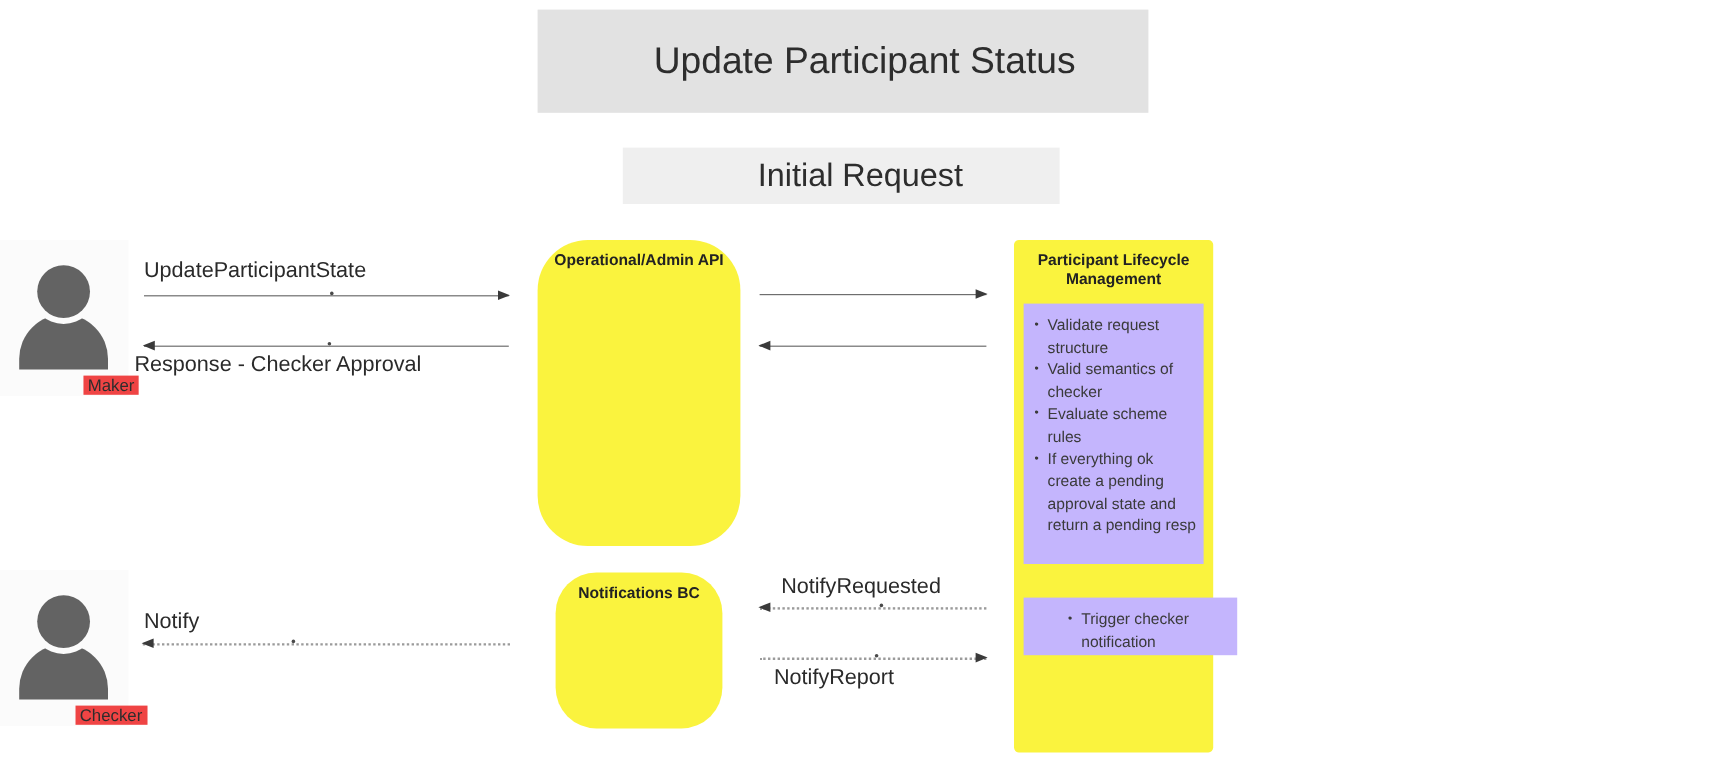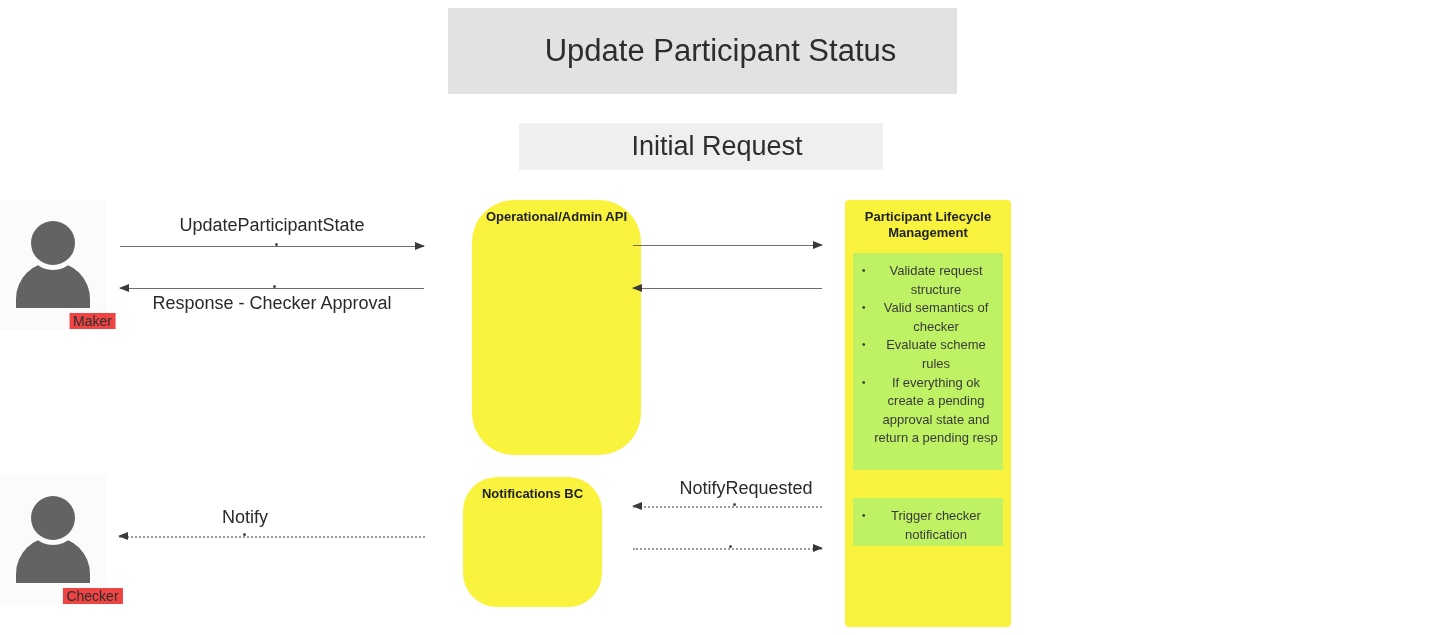--- a/index.html
+++ b/index.html
@@ -27,40 +27,40 @@
     border-radius:40px 40px 0 0; background:#636363; z-index:1;
   }
   .actor-label {
     position:absolute; bottom:1px; left:50%; transform:translateX(-50%);
     background:#ef4444; font-size:14px; padding:0 4px; color:#2d2d2d; white-space:nowrap; z-index:3;margin-left:39px;
   }
 
   
   .component { position:absolute; background:#faf33e; text-align:center; }
   .comp-title { font-weight:bold; font-size:13px; line-height:16px; color:#222222; padding:9px 10px 0 10px; }
-  .api-box   { left:472px; top:200px; width:169px; height:255px; border-radius:42px; }
+  .api-box   { left:448px; top:200px; width:169px; height:255px; border-radius:42px; }
   .plm-box   { left:845px; top:200px; width:166px; height:427px; border-radius:4px; }
   .notif-box { left:463px; top:477px; width:139px; height:130px; border-radius:34px; }
 
   
-  .panel { position:absolute; background:#bef264; text-align:center; }
+  .panel { position:absolute; background:#c4b5fd; text-align:left; }
   .panel-validate { left:8px; top:53px;  width:150px; height:217px; }
-  .panel-trigger  { left:8px; top:298px; width:150px; height:48px; }
+  .panel-trigger  { left:8px; top:298px; width:150px; height:48px;padding-left:28px; }
   .panel ul { margin:9px 2px 0 4px; padding:0 2px 0 16px; list-style:none; font-size:13px; line-height:18.6px; color:#3a3a3a; }
   .panel li { position:relative; }
   .panel li::before { content:"•"; position:absolute; left:-11px; top:0; font-size:10px; color:#3a3a3a; }
 
   
   .line { position:absolute; height:0; }
   .solid  { border-top:1.6px solid #6e6e6e; }
   .dotted { border-top:2px dotted #9b9b9b; }
   .head { position:absolute; width:0; height:0; border-top:4.5px solid transparent; border-bottom:4.5px solid transparent; }
   .head-right { border-left:10px solid #3a3a3a; }
   .head-left  { border-right:10px solid #3a3a3a; }
-  .msg-label { position:absolute; font-size:18px; color:#2a2a2a; text-align:center; white-space:nowrap; }
+  .msg-label { position:absolute; font-size:18px; color:#2a2a2a; white-space:nowrap; }
   .middot { position:absolute; width:3px; height:3px; border-radius:50%; background:#4a4a4a; }
 </style>
 </head>
 <body>
 
 <div class="canvas">
 
   <div class="banner title-banner">Update Participant Status</div>
   <div class="banner subtitle-banner">Initial Request</div>
 
@@ -117,19 +117,20 @@
   <div class="head head-left" style="left:632px; top:284px;"></div>
 
   <div class="msg-label" style="left:651px; top:478px; width:190px;">NotifyRequested</div>
   <div class="line dotted" style="left:633px; top:506px; width:189px;"></div>
   <div class="middot" style="left:733px; top:503px;"></div>
   <div class="head head-left" style="left:632px; top:502px;"></div>
 
   <div class="line dotted" style="left:633px; top:548px; width:189px;"></div>
   <div class="middot" style="left:729px; top:545px;"></div>
   <div class="head head-right" style="left:813px; top:544px;"></div>
+  <div class="msg-label" style="left:645px; top:554px; width:190px;">NotifyReport</div>
 
   <div class="msg-label" style="left:120px; top:507px; width:250px;">Notify</div>
   <div class="line dotted" style="left:119px; top:536px; width:306px;"></div>
   <div class="middot" style="left:243px; top:533px;"></div>
   <div class="head head-left" style="left:118px; top:532px;"></div>
 
 </div>
 
 </body></html>

